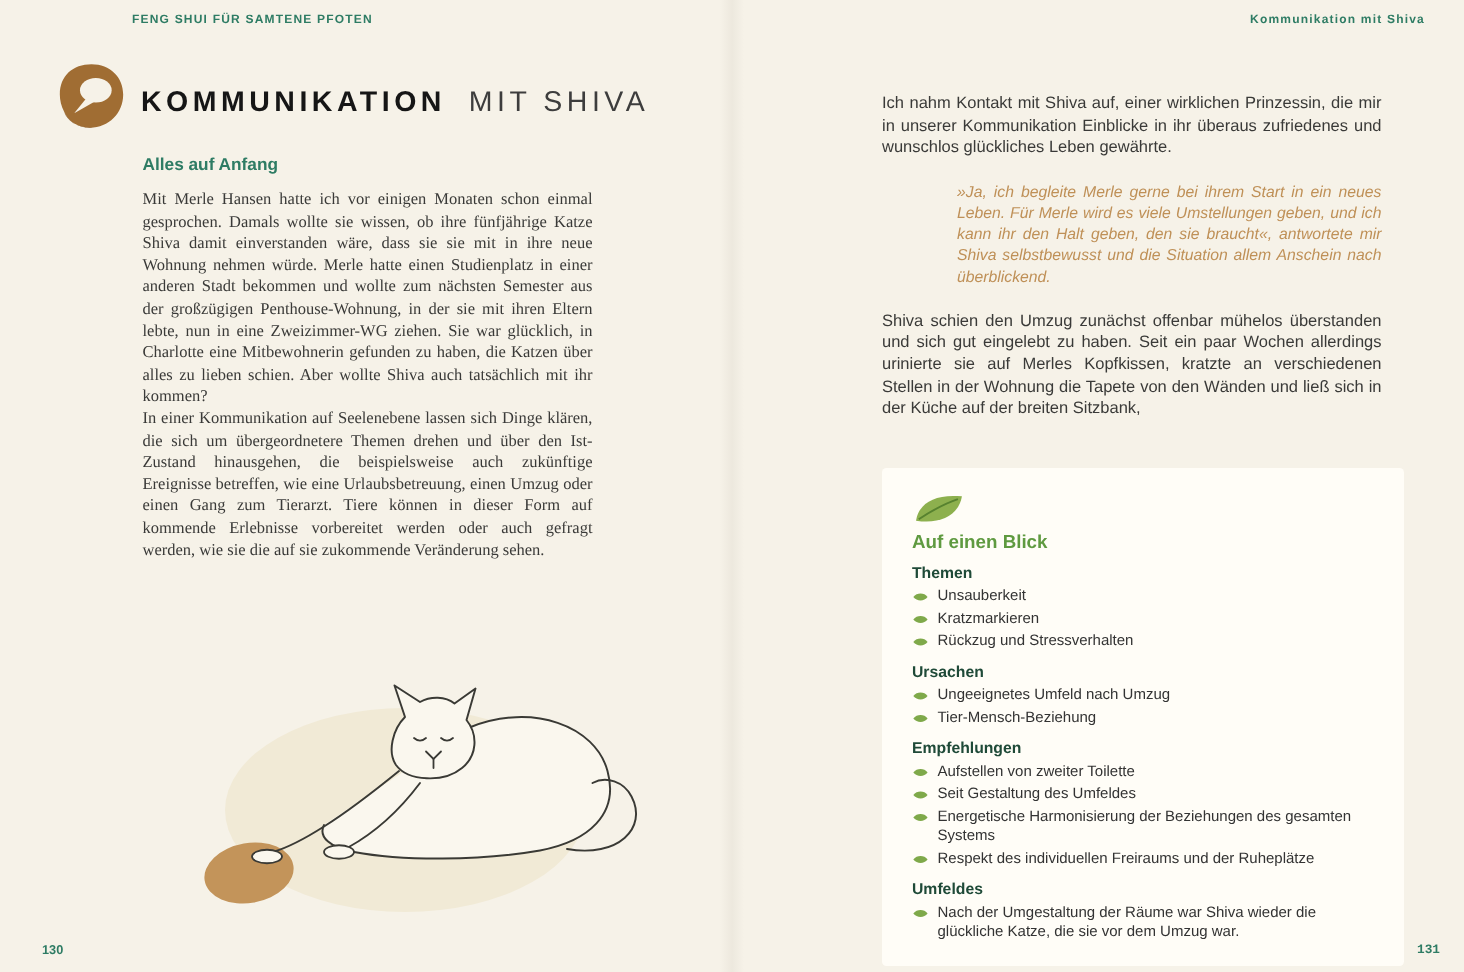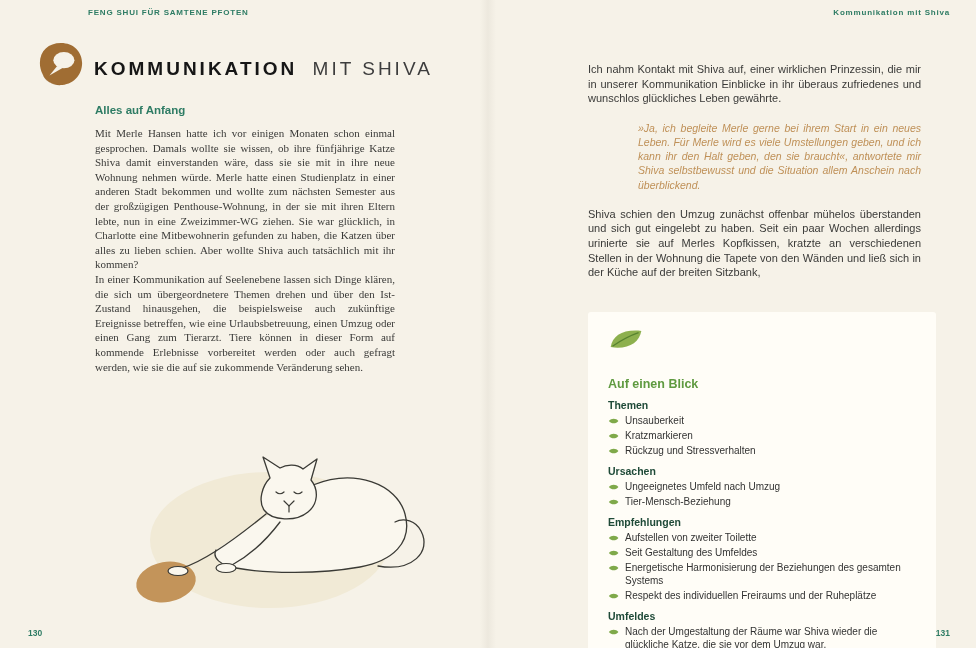--- a/index.html
+++ b/index.html
@@ -47,30 +47,30 @@
     font-style:italic; color:#bf9057; font-size:10.5px; line-height:14.2px;
     text-align:justify;
   }
 
   .cat-illustration { position:absolute; left:120px; top:440px; width:340px; height:175px; }
 
   .folio {
     position:absolute; bottom:10px; font-size:8.5px; font-weight:bold; color:#2e7c64;
   }
   .folio-left { left:28px; }
-  .folio-right { right:26px; }
+  .folio-right { right:16px;font-family:Liberation Mono, monospace; }
 
   .glance-box {
     position:absolute; left:588px; top:312px; width:348px;
     background:#fffdf7; border-radius:3px;
     padding:15px 20px 14px 20px;
   }
   .glance-leaf { width:36px; height:24px; display:block; }
   .glance-title {
-    margin-top:26px; font-size:12.5px; font-weight:bold; color:#5f9a40;
+    margin-top:3px; font-size:12.5px; font-weight:bold; color:#5f9a40;
   }
   .glance-heading {
     margin:8px 0 3px 0; font-size:10.5px; font-weight:bold; color:#1f4a38;
   }
   .glance-item {
     display:flex; align-items:flex-start; gap:6px;
     font-size:10px; line-height:13px; color:#333; margin:2px 0;
   }
   .bullet-leaf { flex:0 0 auto; width:11px; height:8px; margin-top:2.5px; }
 </style>

